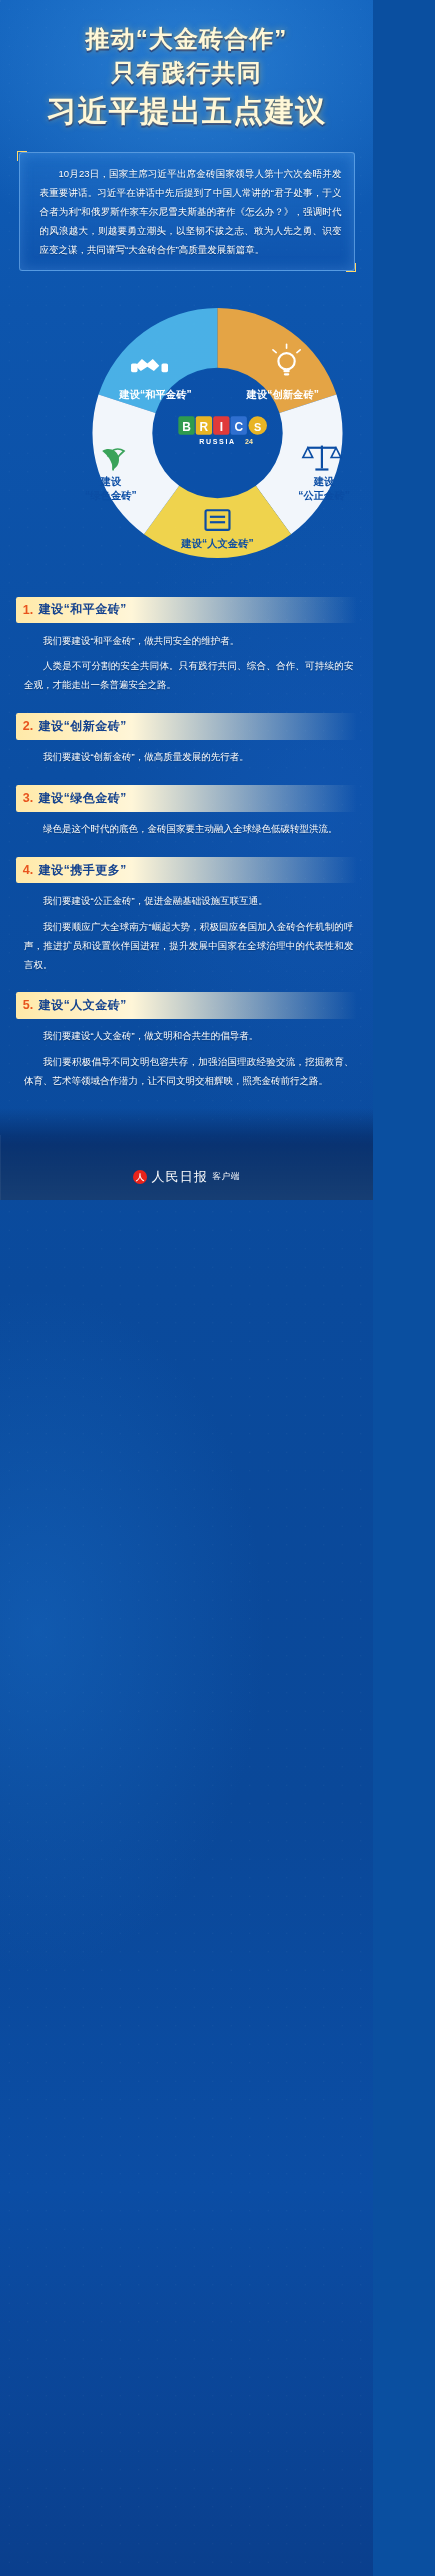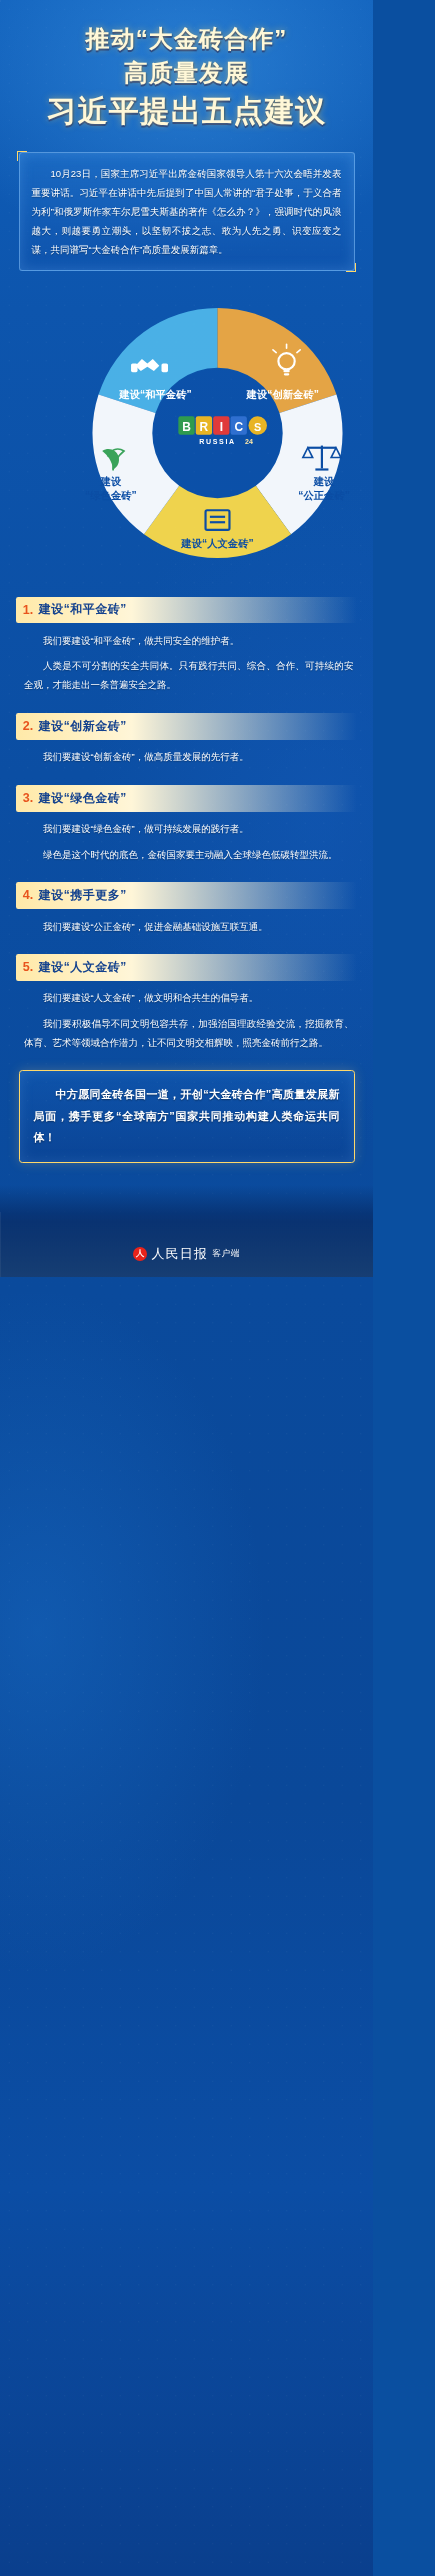--- a/index.html
+++ b/index.html
@@ -65,20 +65,21 @@
   }
   .lead-wrap:before{ left:-2.2px; top:-2.2px; border-right:0; border-bottom:0;}
   .lead-wrap:after{ right:-2.2px; bottom:-2.2px; border-left:0; border-top:0;}
   .lead-text {
     color: #ffffff;
     font-size: 9.5px;
     line-height: 2.0;
     text-align: justify;
     text-indent: 2em;
     text-shadow: 0 0.5px 1.1px rgba(0,0,0,.35);
+    margin-left: 8px;
   }
 
   
   .diagram {
     position: relative;
     width: 435px;
     height: 305px;
     margin-bottom: 5.4px;
   }
   .diagram svg { display:block; margin: 0 auto; }
@@ -170,21 +171,21 @@
 </style>
 </head>
 <body>
 
 <div class="page">
   <div class="streaks"></div>
   <div class="dots"></div>
 
   <div class="header">
     <div class="header-line">推动“大金砖合作”</div>
-    <div class="header-line">高质量发展</div>
+    <div class="header-line">只有践行共同</div>
     <div class="header-line big">习近平提出五点建议</div>
   </div>
 
   <div class="lead-wrap">
     <div class="lead-text">10月23日，国家主席习近平出席金砖国家领导人第十六次会晤并发表重要讲话。习近平在讲话中先后提到了中国人常讲的“君子处事，于义合者为利”和俄罗斯作家车尔尼雪夫斯基的著作《怎么办？》，强调时代的风浪越大，则越要勇立潮头，以坚韧不拔之志、敢为人先之勇、识变应变之谋，共同谱写“大金砖合作”高质量发展新篇章。</div>
   </div>
 
   <div class="diagram">
     <svg width="435" height="305" viewBox="0 0 800 560" xmlns="http://www.w3.org/2000/svg">
       <defs>
@@ -293,48 +294,45 @@
         <div class="sec-body">
           <p class="sec-p">我们要建设“创新金砖”，做高质量发展的先行者。</p>
         </div>
       </div>
       <div class="section">
         <div class="sec-head">
           <span class="sec-num">3.</span>
           <span class="sec-title">建设“绿色金砖”</span>
         </div>
         <div class="sec-body">
-          <p class="sec-p">我们要建设“绿色金砖”，做可持续发展的践行者。</p>
           <p class="sec-p">绿色是这个时代的底色，金砖国家要主动融入全球绿色低碳转型洪流。</p>
         </div>
       </div>
       <div class="section">
         <div class="sec-head">
           <span class="sec-num">4.</span>
           <span class="sec-title">建设“携手更多”</span>
         </div>
         <div class="sec-body">
           <p class="sec-p">我们要建设“公正金砖”，促进金融基础设施互联互通。</p>
+          <p class="sec-p">我们要顺应广大全球南方“崛起大势，积极回应各国加入金砖合作机制的呼声，推进扩员和设置伙伴国进程，提升发展中国家在全球治理中的代表性和发言权。</p>
         </div>
       </div>
       <div class="section">
         <div class="sec-head">
           <span class="sec-num">5.</span>
           <span class="sec-title">建设“人文金砖”</span>
         </div>
         <div class="sec-body">
           <p class="sec-p">我们要建设“人文金砖”，做文明和合共生的倡导者。</p>
           <p class="sec-p">我们要积极倡导不同文明包容共存，加强治国理政经验交流，挖掘教育、体育、艺术等领域合作潜力，让不同文明交相辉映，照亮金砖前行之路。</p>
         </div>
       </div>
     </div>
 
-  <div class="conclusion">
-    <p>中方愿同金砖各国一道，开创“大金砖合作”高质量发展新局面，携手更多“全球南方”国家共同推动构建人类命运共同体！</p>
-  </div>
 
   <div class="footer">
     <div class="footer-sky"></div>
     <div class="footer-brand">
       <span class="brand-logo">人</span>
       <span class="brand-cn">人民日报</span>
       <span class="brand-sub">客户端</span>
     </div>
   </div>
 </div>

